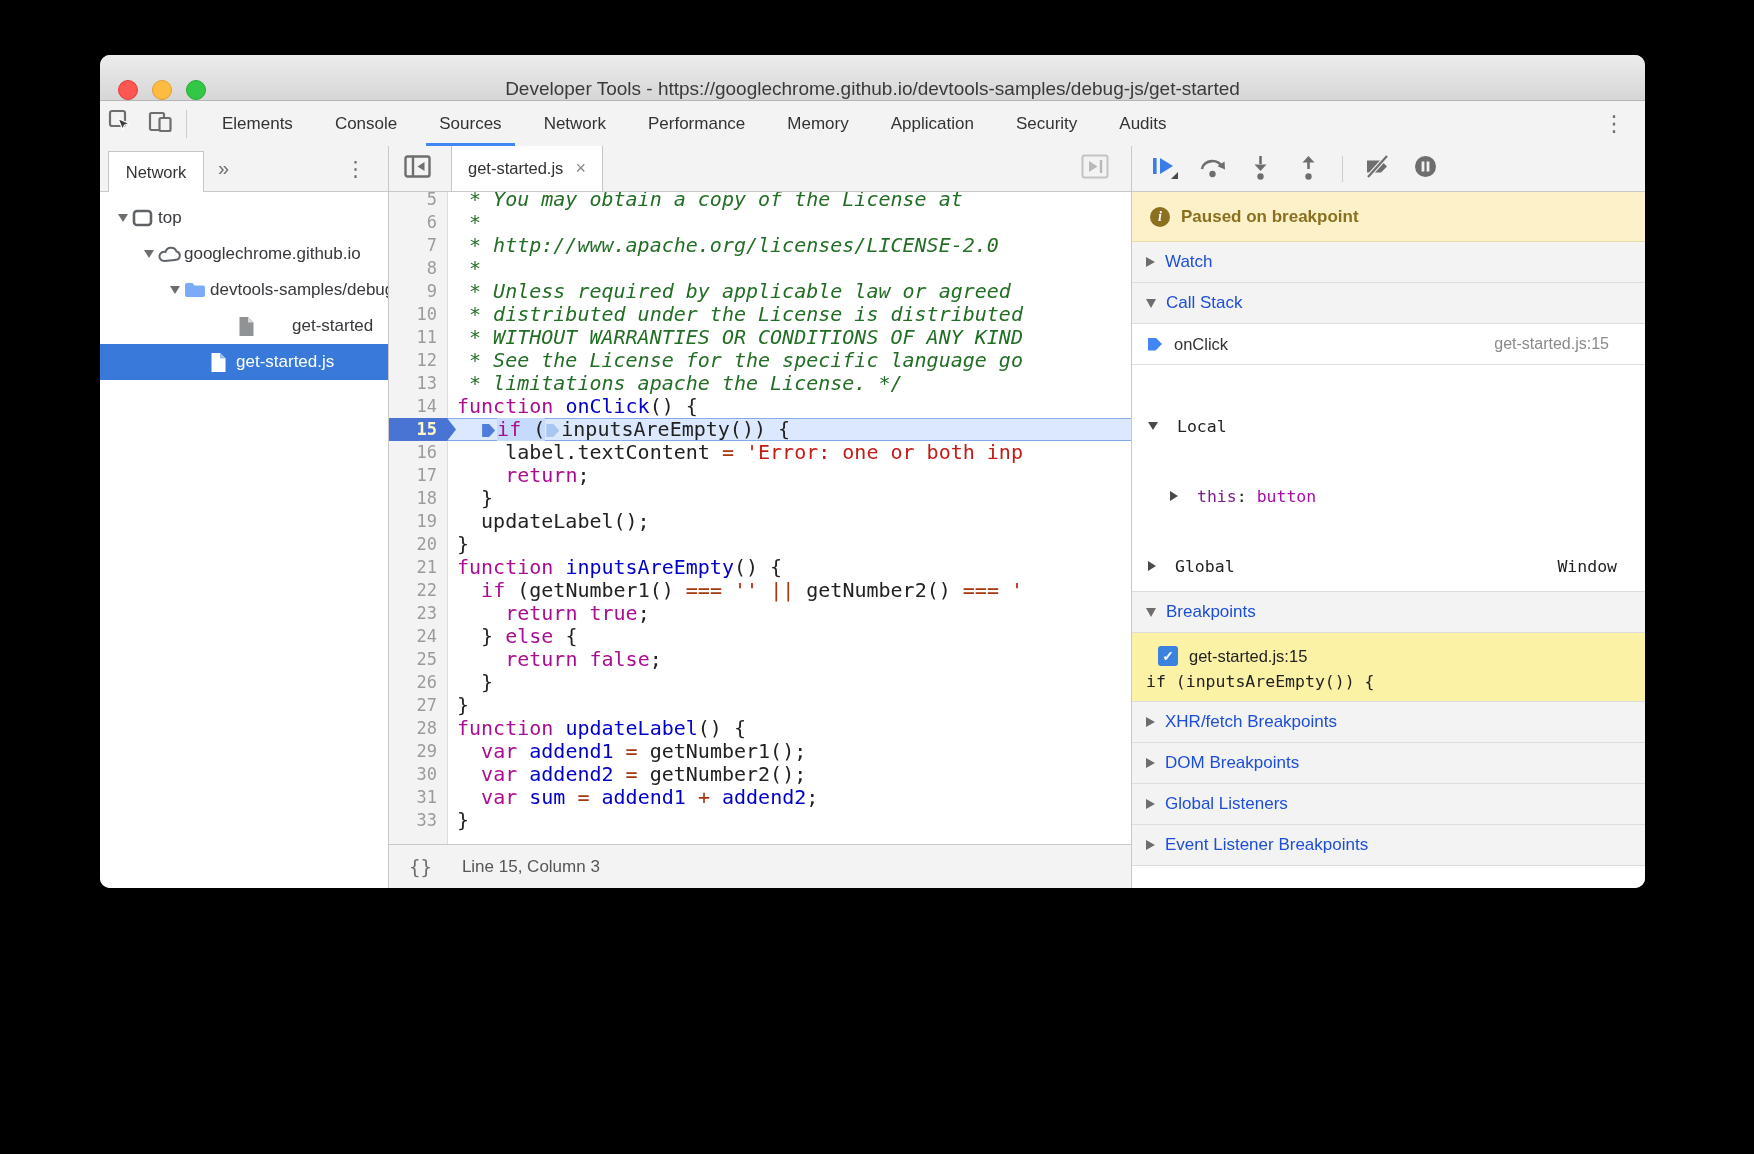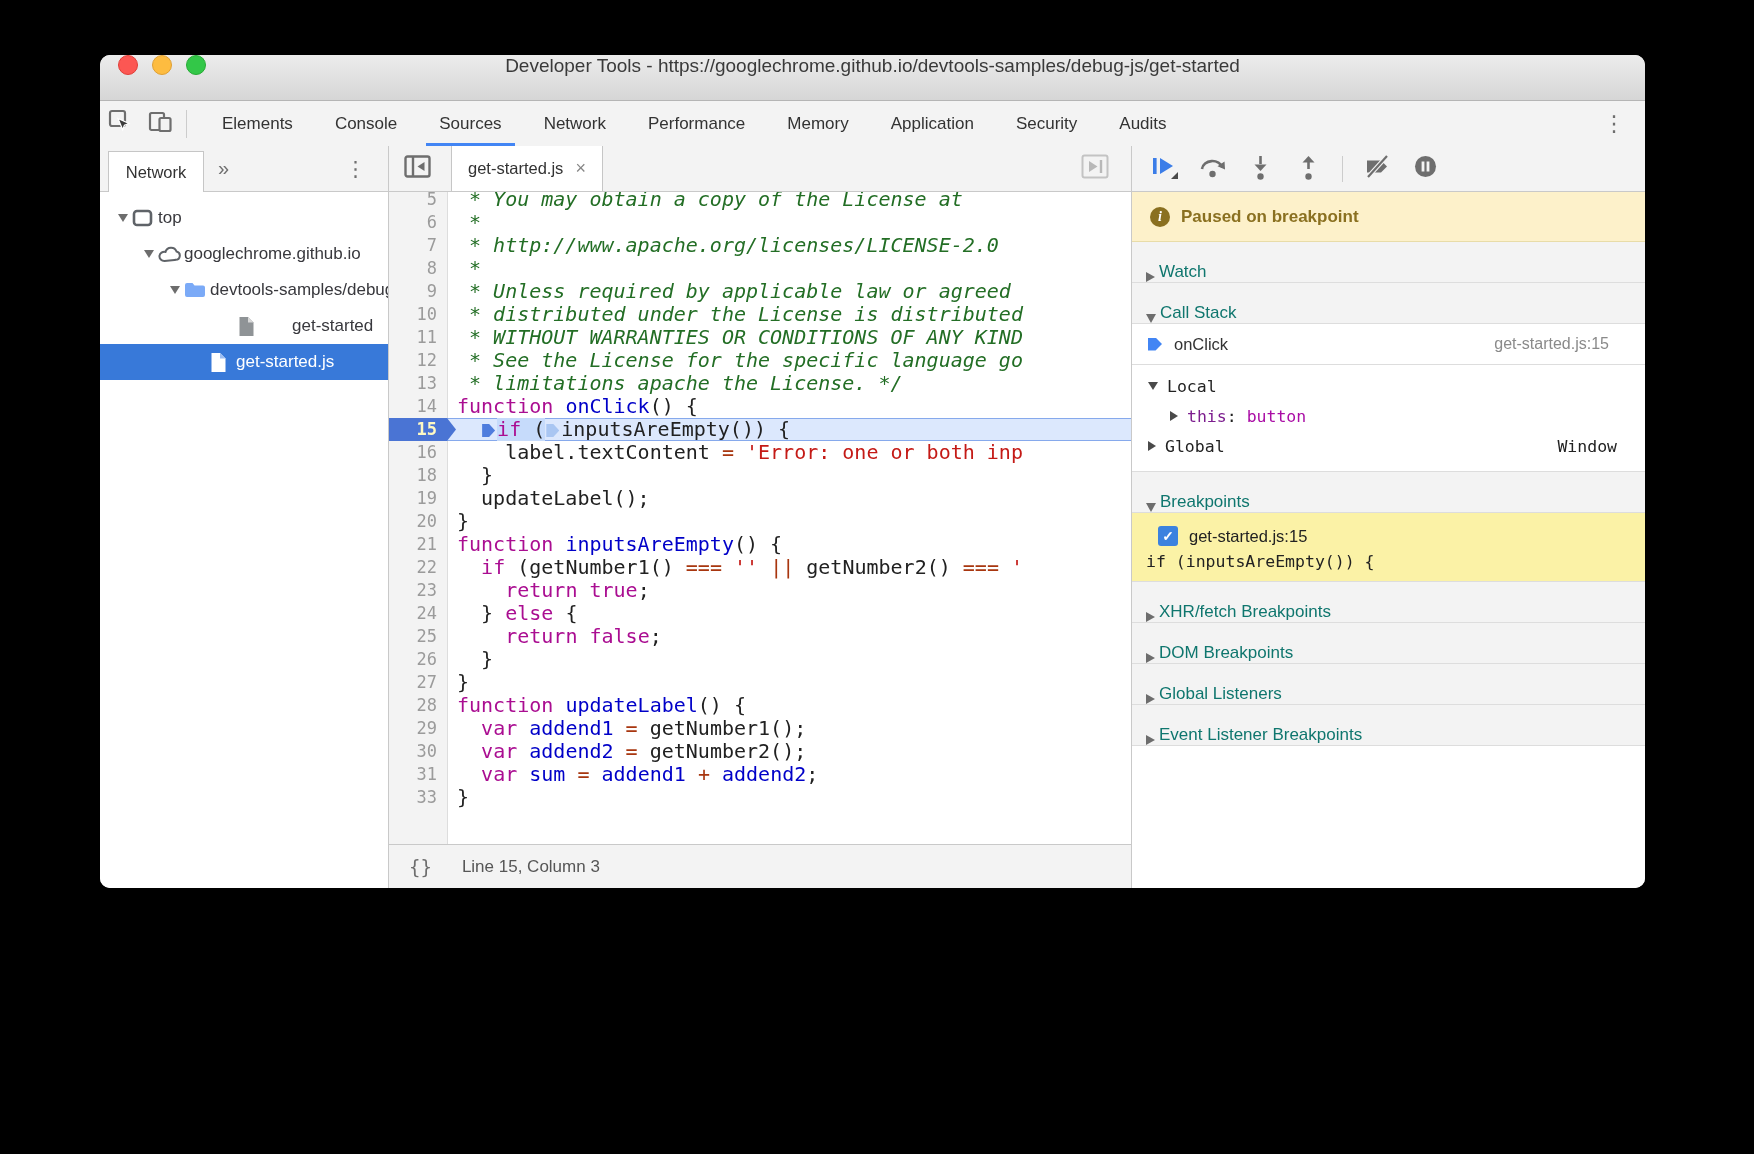--- a/index.html
+++ b/index.html
@@ -1,21 +1,21 @@
 <!DOCTYPE html>
 <html><head>
 <meta charset="utf-8">
 <style>
   html,body{margin:0;padding:0;width:1754px;height:1154px;background:#000;overflow:hidden;
     font-family:"Liberation Sans",sans-serif;-webkit-font-smoothing:antialiased;}
   .window{position:absolute;left:100px;top:55px;width:1545px;height:833px;background:#fff;
     border-radius:10px;overflow:hidden;box-shadow:0 25px 70px rgba(0,0,0,.65);}
   
   .titlebar{height:45px;background:linear-gradient(#ececec,#d6d6d6);border-bottom:1px solid #b5b5b5;
-    position:relative;display:flex;align-items:flex-start;}
+    position:relative;display:flex;align-items:flex-end;}
   .traffic{display:flex;gap:14px;margin-left:18px;z-index:2;}
   .light{width:20px;height:20px;border-radius:50%;}
   .light.red{background:#fc5753;border:1px solid #df3e38;box-sizing:border-box;}
   .light.yellow{background:#fdbc40;border:1px solid #de9f34;box-sizing:border-box;}
   .light.green{background:#33c748;border:1px solid #27aa35;box-sizing:border-box;}
   .title{position:absolute;left:0;right:0;text-align:center;font-size:19px;color:#3a3a3a;}
   
   .toolbar{height:45px;background:#f3f3f3;border-bottom:1px solid #c9c9c9;display:flex;align-items:center;position:relative;}
   .tbicon{width:40px;height:34px;display:flex;align-items:center;justify-content:center;}
   .vsep{width:1px;height:28px;background:#ccc;margin:0 6px;}
@@ -73,30 +73,30 @@
   .pp{font-family:"DejaVu Sans Mono",monospace;font-size:19px;color:#6e6e6e;margin-left:20px;}
   .curpos{margin-left:30px;font-size:17px;color:#565656;}
   
   .debug-toolbar{height:45px;flex:none;background:#f3f3f3;border-bottom:1px solid #c9c9c9;display:flex;align-items:center;gap:20px;padding-left:18px;}
   .dbtn{width:28px;height:28px;display:flex;align-items:center;justify-content:center;}
   .dsep{width:1px;height:26px;background:#ccc;}
   .banner{height:49px;flex:none;background:#fdf1ca;border-bottom:1px solid #e8dca8;display:flex;align-items:center;padding-left:18px;gap:11px;}
   .info-icon{width:20px;height:20px;border-radius:50%;background:#8a7020;color:#fff;font-size:14px;font-weight:bold;font-style:italic;
     font-family:"Liberation Serif",serif;display:flex;align-items:center;justify-content:center;flex:none;}
   .banner-text{color:#8a7020;font-weight:bold;font-size:17px;}
-  .section-hdr{height:40px;flex:none;background:#f3f3f3;border-bottom:1px solid #ddd;display:flex;align-items:flex-end;
-    padding-left:14px;gap:4px;font-size:17px;color:#0f766e;}
+  .section-hdr{height:40px;flex:none;background:#f3f3f3;border-bottom:1px solid #ddd;display:flex;align-items:center;
+    padding-left:14px;gap:10px;font-size:17px;color:#1d4ed8;}
   .tri-r{width:0;height:0;border-left:9px solid #6d6d6d;border-top:5.5px solid transparent;border-bottom:5.5px solid transparent;flex:none;}
   .tri-d{width:0;height:0;border-top:9px solid #6d6d6d;border-left:5.5px solid transparent;border-right:5.5px solid transparent;flex:none;}
   .cs-row{height:40px;flex:none;background:#fff;border-bottom:1px solid #ddd;display:flex;align-items:center;padding:0 36px 0 16px;font-size:16.5px;color:#333;}
   .cs-marker{width:14px;height:13px;background:#4285f4;clip-path:polygon(0 0,54% 0,100% 50%,54% 100%,0 100%);margin-right:12px;flex:none;}
   .cs-loc{margin-left:auto;color:#8a8a8a;font-size:16px;}
   .scope-body{flex:none;background:#fff;border-bottom:1px solid #ddd;padding:6px 0 10px;
     font-family:"DejaVu Sans Mono",monospace;font-size:16.5px;color:#222;}
-  .scope-row{height:30px;display:flex;align-items:center;padding-left:16px;gap:9px;}
+  .scope-row{height:30px;display:flex;align-items:center;padding-left:16px;gap:19px;margin-top:40px;}
   .scope-row.indent{padding-left:38px;}
   .stri-r{width:0;height:0;border-left:8px solid #4a4a4a;border-top:5px solid transparent;border-bottom:5px solid transparent;flex:none;}
   .stri-d{width:0;height:0;border-top:8px solid #4a4a4a;border-left:5px solid transparent;border-right:5px solid transparent;flex:none;}
   .this-name{color:#7c1d8e;}
   .this-val{color:#aa0da5;}
   .scope-val{margin-left:auto;padding-right:28px;color:#222;}
   .bp-entry{flex:none;background:#fbf2a6;border-bottom:1px solid #ddd;padding:7px 0 10px;}
   .bp-row1{height:32px;display:flex;align-items:center;}
   .bp-check{width:20px;height:20px;border-radius:3px;background:#3b82df;color:#fff;font-size:14px;font-weight:bold;
     display:flex;align-items:center;justify-content:center;margin:0 11px 0 26px;flex:none;}
@@ -277,20 +277,24 @@
             </div>
             <div class="code-line current">
               <div class="ln">15</div>
               <div class="lc"><span class="p">  </span><span class="marker m1"></span><span class="k hl">if</span><span class="hl"> (</span><span class="marker m2"></span><span class="p">inputsAreEmpty()) {</span></div>
             </div>
             <div class="code-line">
               <div class="ln">16</div>
               <div class="lc"><span class="p">    label.textContent </span><span class="o">=</span><span class="p"> </span><span class="s">'Error: one or both inp</span></div>
             </div>
             <div class="code-line">
+              <div class="ln">17</div>
+              <div class="lc"><span class="p">    </span><span class="k">return</span><span class="p">;</span></div>
+            </div>
+            <div class="code-line">
               <div class="ln">18</div>
               <div class="lc"><span class="p">  }</span></div>
             </div>
             <div class="code-line">
               <div class="ln">19</div>
               <div class="lc"><span class="p">  updateLabel();</span></div>
             </div>
             <div class="code-line">
               <div class="ln">20</div>
               <div class="lc"><span class="p">}</span></div>

